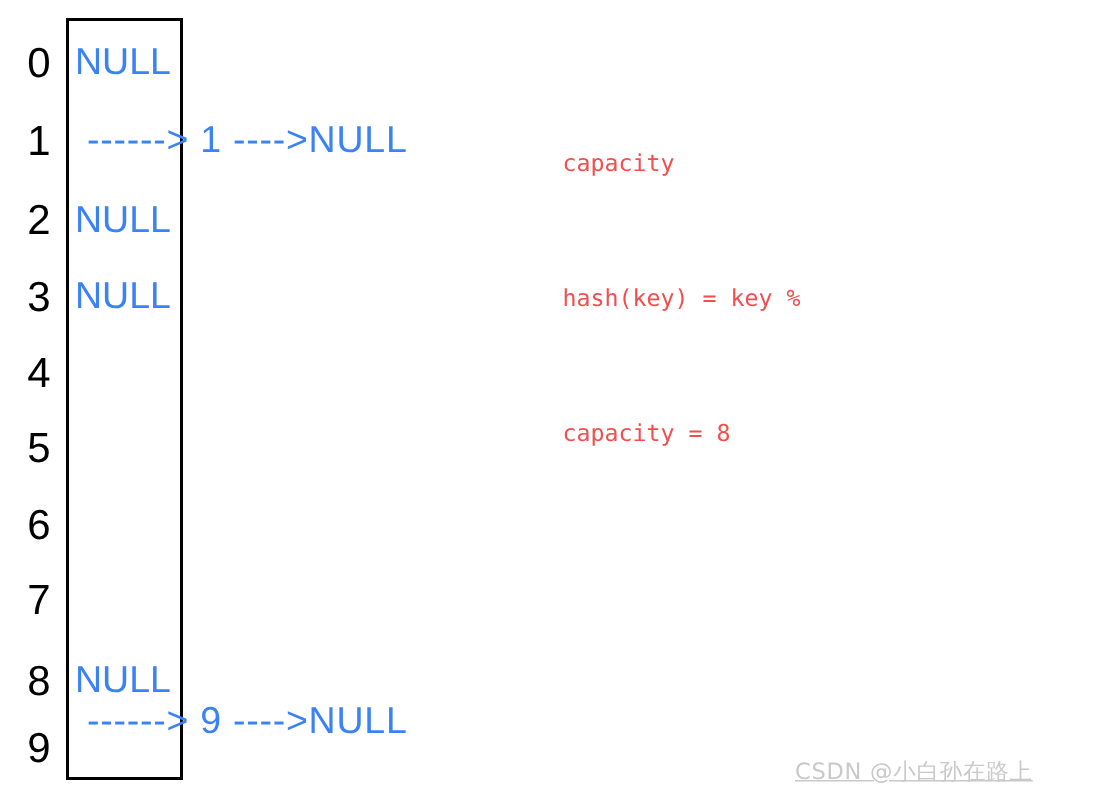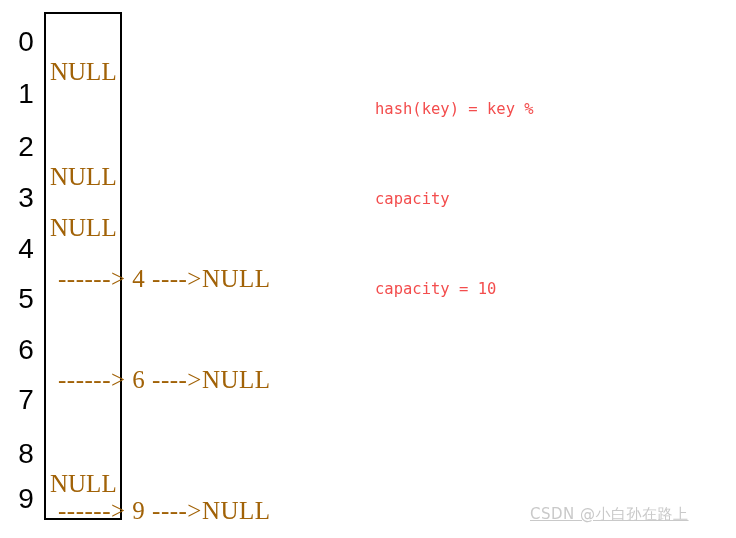--- a/index.html
+++ b/index.html
@@ -39,27 +39,26 @@
     line-height: 1;
     color: #000000;
     transform: translateY(-50%);
     white-space: nowrap;
   }
 
   
   .row-content {
     position: absolute;
     left: 50px;
-    font-family: Liberation Serif, serif;
+    font-family: Liberation Sans, sans-serif;
     font-size: 25px;
     line-height: 1;
-    color: #a16207;
+    color: #3b82f6;
     transform: translateY(-50%);
     white-space: pre;
-    margin-top: 29px;
   }
   .row-content.null-cell {
     left: 50px;
     letter-spacing: 0px;
   }
   .row-content.chain-cell {
     left: 58px;
     letter-spacing: 0.5px;
   }
 
@@ -104,28 +103,27 @@
   <div class="index-label" style="top:147px">2</div>
   <div class="index-label" style="top:198px">3</div>
   <div class="index-label" style="top:249px">4</div>
   <div class="index-label" style="top:299px">5</div>
   <div class="index-label" style="top:350px">6</div>
   <div class="index-label" style="top:400px">7</div>
   <div class="index-label" style="top:454px">8</div>
   <div class="index-label" style="top:499px">9</div>
 
   <div class="row-content null-cell" style="top:42px">NULL</div>
+  <div class="row-content chain-cell" style="top:94px">------&gt; 1 ----&gt;NULL</div>
   <div class="row-content null-cell" style="top:147px">NULL</div>
   <div class="row-content null-cell" style="top:198px">NULL</div>
-  <div class="row-content chain-cell" style="top:249px">------&gt; 4 ----&gt;NULL</div>
-  <div class="row-content chain-cell" style="top:350px">------&gt; 6 ----&gt;NULL</div>
   <div class="row-content null-cell" style="top:454px">NULL</div>
   <div class="row-content chain-cell" style="top:481px">------&gt; 9 ----&gt;NULL</div>
 
   <div class="formula">
+    <span class="formula-line">capacity</span>
     <span class="formula-line">hash(key) = key %</span>
-    <span class="formula-line">capacity</span>
-    <span class="formula-line">capacity = 10</span>
+    <span class="formula-line">capacity = 8</span>
   </div>
 
   <div class="watermark">CSDN @小白孙在路上</div>
 
 </div>
 
 </body></html>

